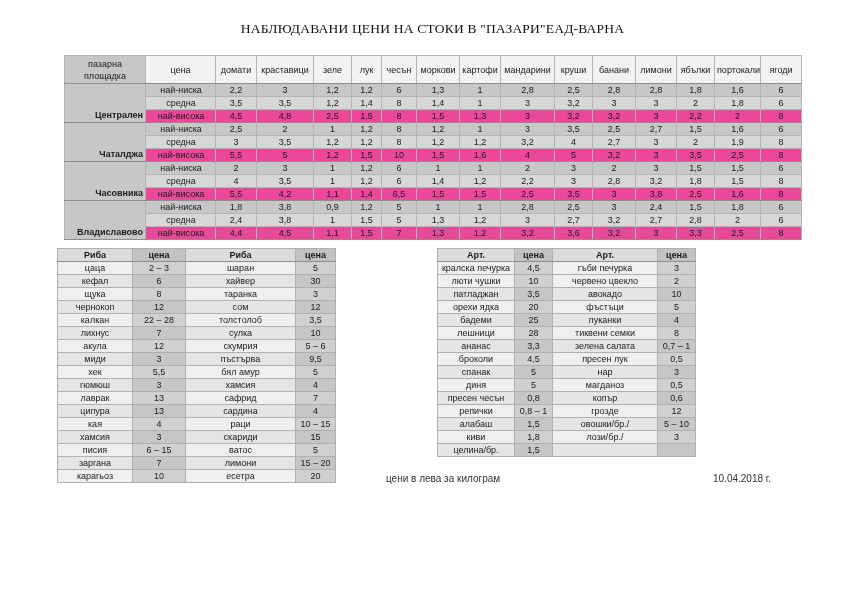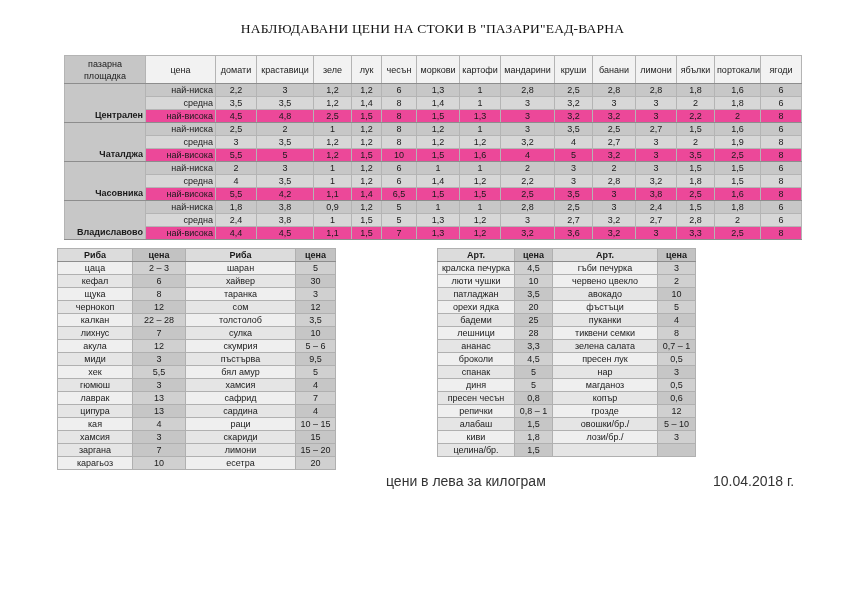--- a/index.html
+++ b/index.html
@@ -18,41 +18,41 @@
   .main th,.main td{
     border:1px solid #b4b4b4;padding:0 2px;height:12px;line-height:12px;
     text-align:center;font-weight:normal;overflow:hidden;white-space:nowrap;
   }
   .main thead th{background:#f2f2f2;height:27px;border-bottom:1px solid #8d8d8d}
   .main thead th.corner{background:#c6c6c6;white-space:normal;line-height:12px}
   .main tr.r0 td{background:#c7c7c7}
   .main tr.r1 td{background:#d7d7d7}
   .main tr.r2 td{background:#ec4899}
   .main tr.group-end td{border-bottom:1px solid #8d8d8d}
-  .main td.rowlabel{text-align:right;padding-left:3px}
+  .main td.rowlabel{text-align:center;padding-left:3px}
   .main td.market{background:#f7f7f7;text-align:right;vertical-align:bottom;
     font-weight:bold;padding:0 2px 1px 3px;border-bottom:1px solid #8d8d8d}
 
   
   .pair{position:absolute;font-size:9px;border:1px solid #7c7c7c}
   .pair th,.pair td{
     border:1px solid #b0b0b0;height:12px;line-height:12px;text-align:center;
     padding:0 2px;white-space:nowrap;overflow:hidden;
   }
   .pair th{font-weight:bold;border-bottom:1px solid #8d8d8d}
   .pair th.name-h{background:#dcdcdc}
   .pair th.price-h{background:#c2c2c2}
   .pair td.name{background:#efefef}
   .pair td.price{background:#d0d0d0}
   .pair tr.alt td.name{background:#e5e5e5}
   .pair tr.alt td.price{background:#c6c6c6}
   .fish{left:57px;top:248px;width:278px}
   .art{left:437px;top:248px;width:258px}
 
-  .footnote{position:absolute;font-size:14px;color:#333}
+  .footnote{position:absolute;font-size:10px;color:#333}
   .note{left:386px;top:473px}
   .date{left:713px;top:473px}
 </style>
 </head>
 <body>
 
 <div class="title">НАБЛЮДАВАНИ ЦЕНИ НА СТОКИ В "ПАЗАРИ"ЕАД-ВАРНА</div>
 
 <table class="main">
   <colgroup>
@@ -398,20 +398,26 @@
         <td class="price">4</td>
         <td class="name">раци</td>
         <td class="price">10 – 15</td>
       </tr>
       <tr class="alt">
         <td class="name">хамсия</td>
         <td class="price">3</td>
         <td class="name">скариди</td>
         <td class="price">15</td>
       </tr>
+      <tr>
+        <td class="name">писия</td>
+        <td class="price">6 – 15</td>
+        <td class="name">ватос</td>
+        <td class="price">5</td>
+      </tr>
       <tr class="alt">
         <td class="name">заргана</td>
         <td class="price">7</td>
         <td class="name">лимони</td>
         <td class="price">15 – 20</td>
       </tr>
       <tr>
         <td class="name">карагьоз</td>
         <td class="price">10</td>
         <td class="name">есетра</td>

